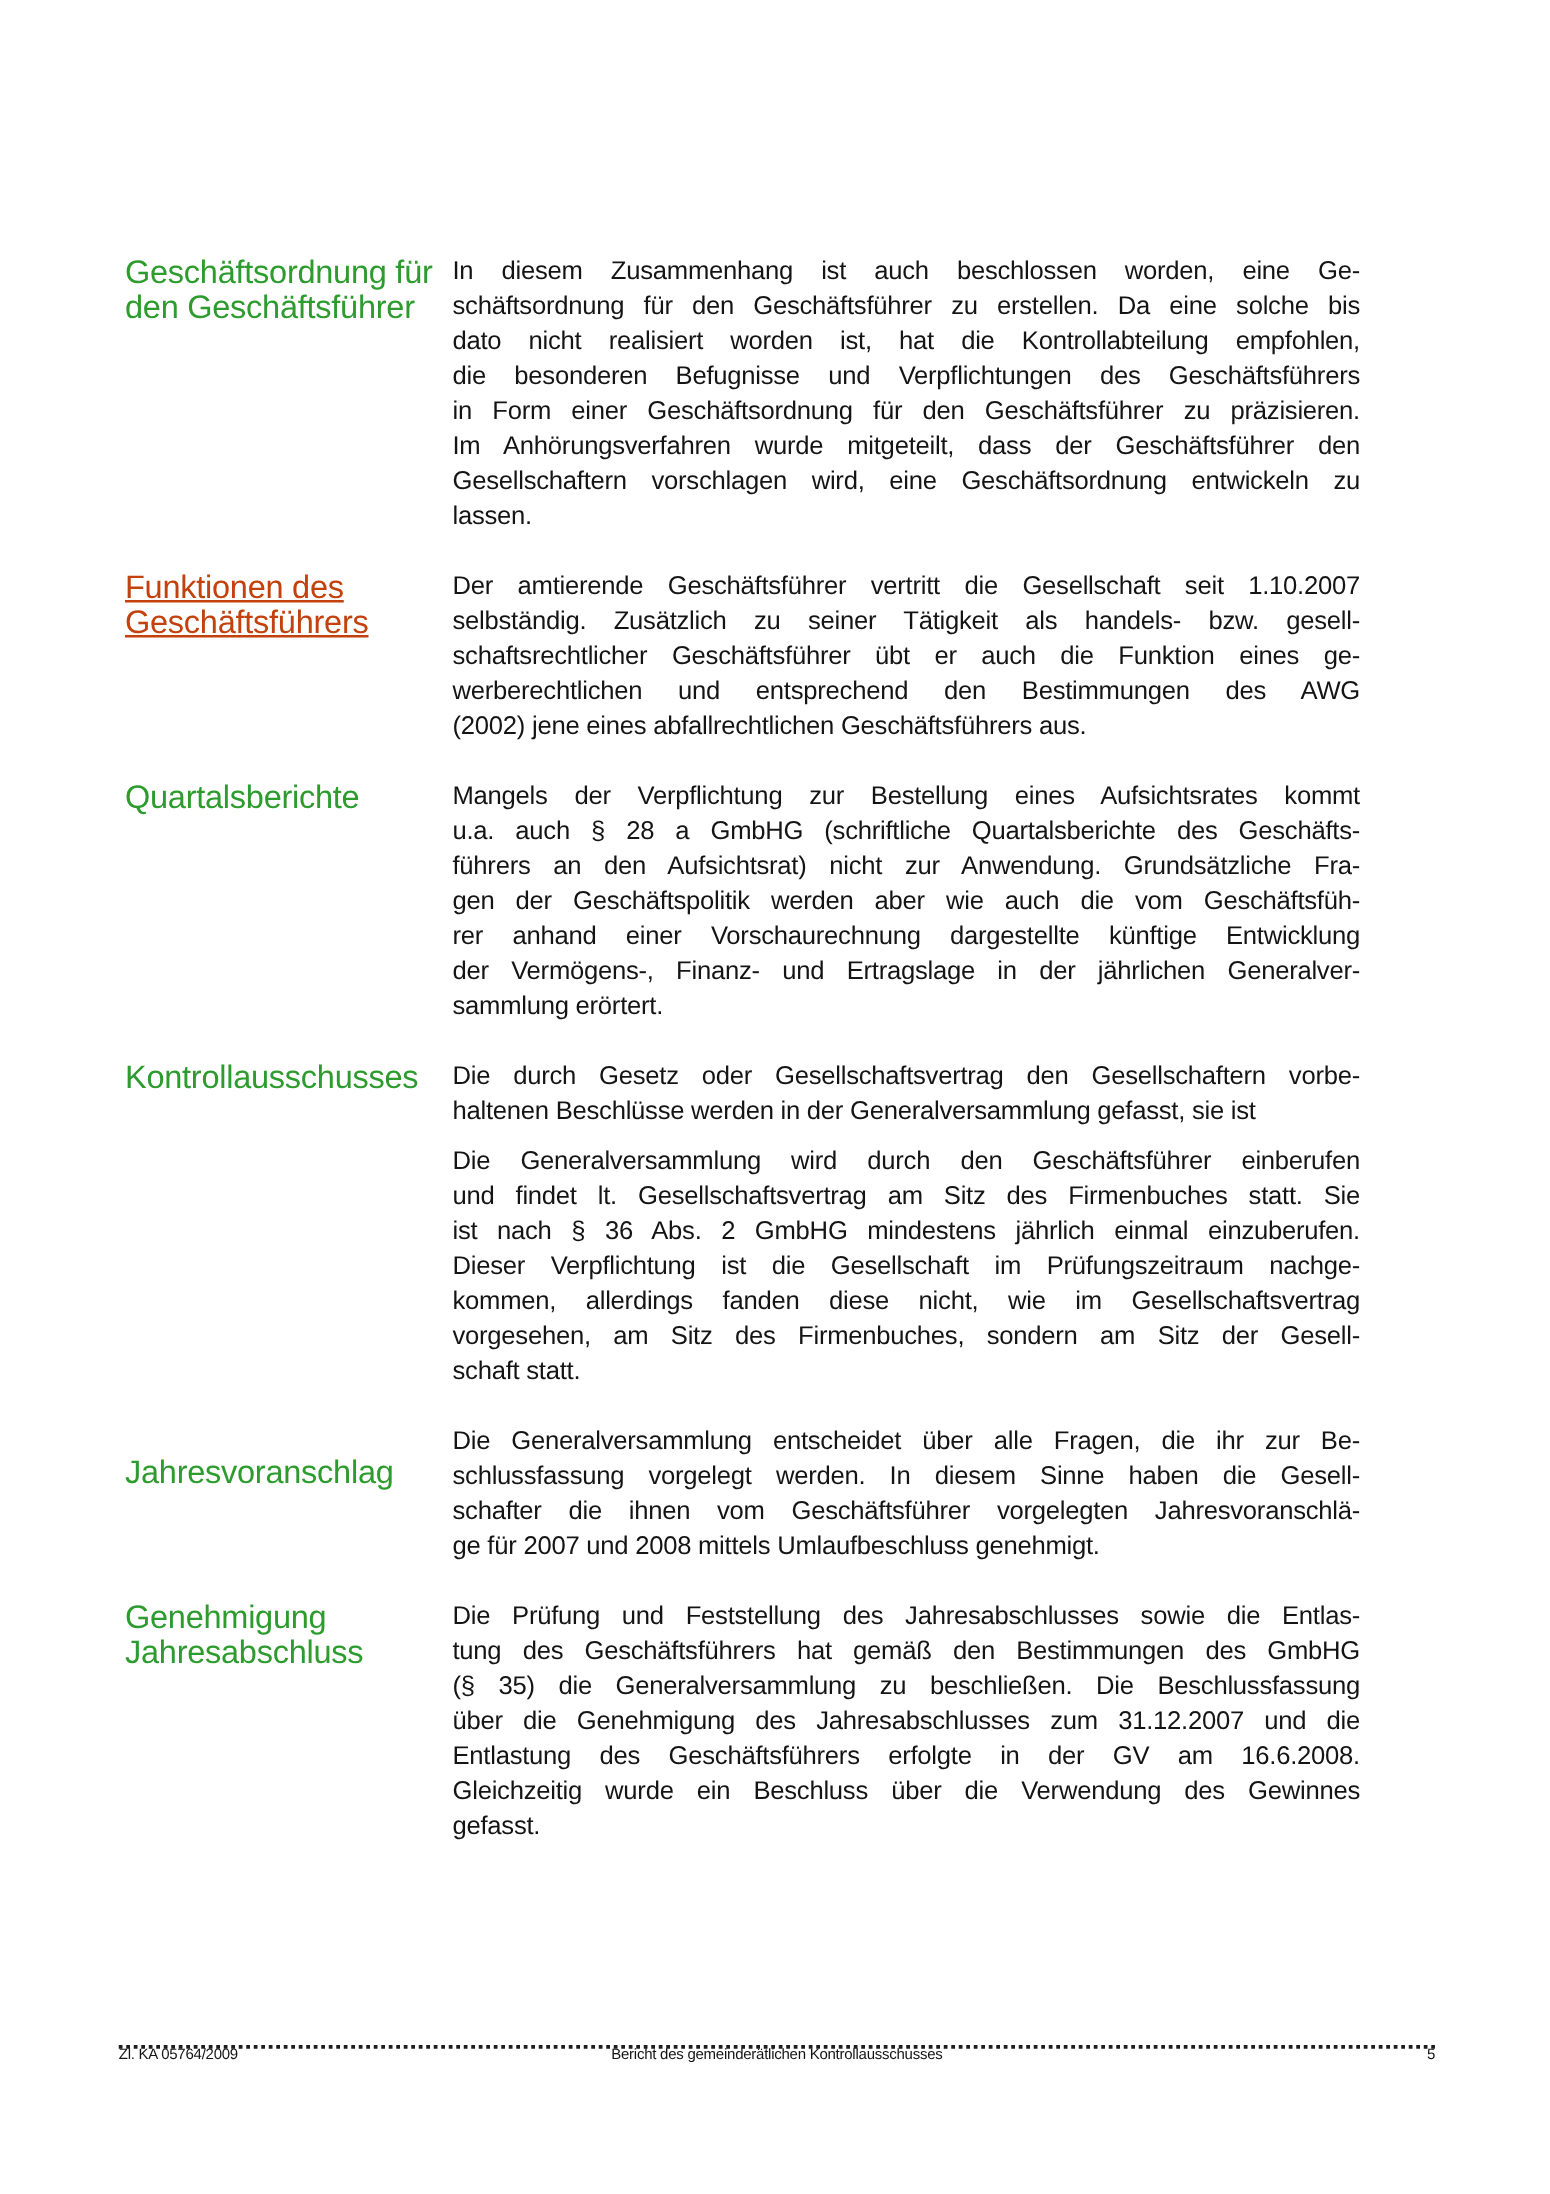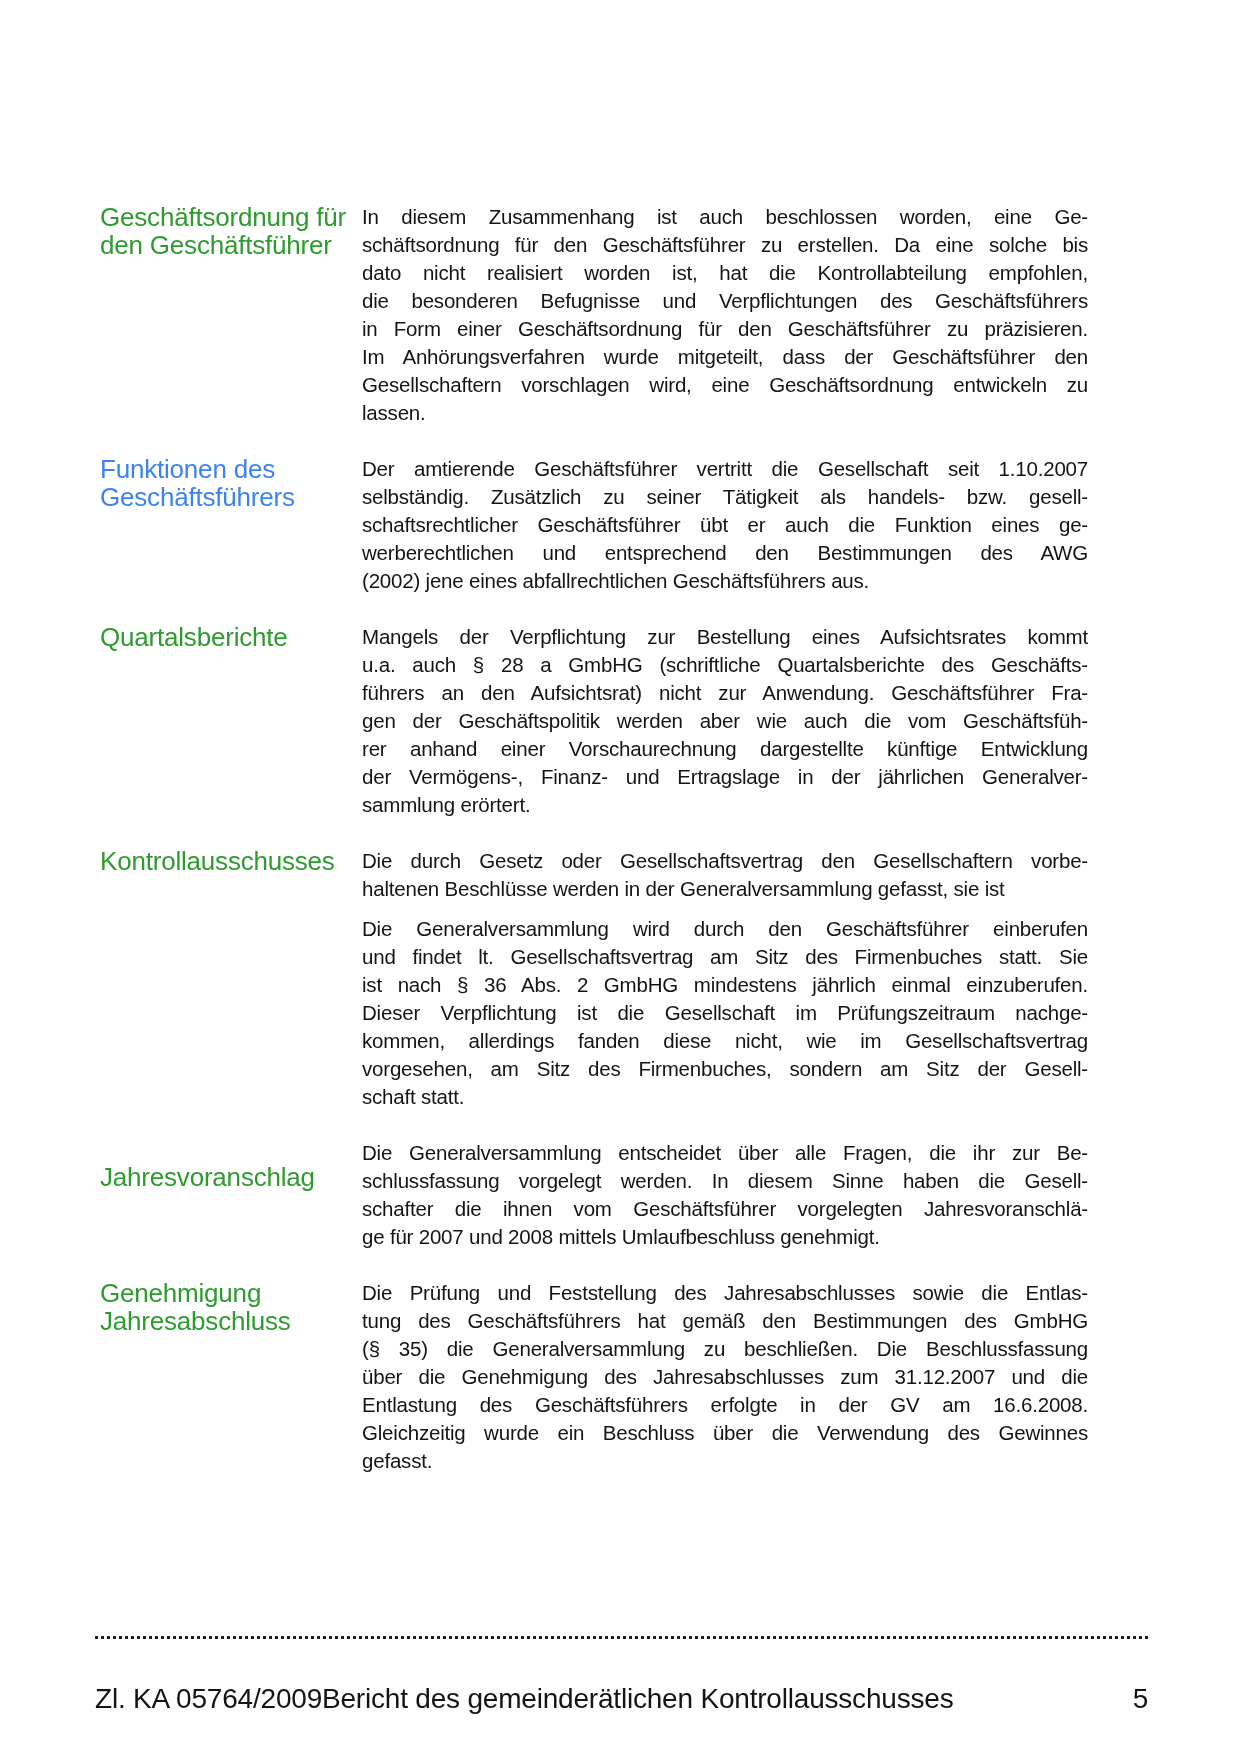--- a/index.html
+++ b/index.html
@@ -59,24 +59,24 @@
     left: 95px;
     width: 1053px;
     top: 1636px;
     border-top: 3px dotted #1d1d1d;
     height: 0;
   }
   .footer-row {
     position: absolute;
     left: 95px;
     width: 1053px;
-    top: 1686px;
+    top: 1630px;
     display: flex;
     align-items: baseline;
-    font-size: 28px;
+    font-size: 12px;
     line-height: 26px;
     letter-spacing: -0.2px;
     color: #141414;
   }
   .footer-left  { flex: 1 1 0; text-align: left;   white-space: nowrap; }
   .footer-center{ flex: 2 1 0; text-align: center; white-space: nowrap; }
   .footer-right { flex: 1 1 0; text-align: right;  white-space: nowrap; }
 </style>
 </head>
 <body style="color: rgb(20, 20, 20); background: rgb(255, 255, 255);">
@@ -95,21 +95,21 @@
           <div class="text-line">die besonderen Befugnisse und Verpflichtungen des Geschäftsführers</div>
           <div class="text-line">in Form einer Geschäftsordnung für den Geschäftsführer zu präzisieren.</div>
           <div class="text-line">Im Anhörungsverfahren wurde mitgeteilt, dass der Geschäftsführer den</div>
           <div class="text-line">Gesellschaftern vorschlagen wird, eine Geschäftsordnung entwickeln zu</div>
           <div class="text-line">lassen.</div>
         </div>
       </div>
   </section>
 
   <section class="section">
-    <div class="section-heading" style="color: #3b82f6;">
+    <div class="section-heading" style="color: #c2410c; text-decoration: underline;">
         <div class="heading-line">Funktionen des</div>
         <div class="heading-line">Geschäftsführers</div>
       </div>
     <div class="section-body">
         <div class="para">
           <div class="text-line">Der amtierende Geschäftsführer vertritt die Gesellschaft seit 1.10.2007</div>
           <div class="text-line">selbständig. Zusätzlich zu seiner Tätigkeit als handels- bzw. gesell-</div>
           <div class="text-line">schaftsrechtlicher Geschäftsführer übt er auch die Funktion eines ge-</div>
           <div class="text-line">werberechtlichen und entsprechend den Bestimmungen des AWG</div>
           <div class="text-line">(2002) jene eines abfallrechtlichen Geschäftsführers aus.</div>
@@ -118,21 +118,21 @@
   </section>
 
   <section class="section">
     <div class="section-heading" style="color: rgb(46, 155, 46);">
         <div class="heading-line">Quartalsberichte</div>
       </div>
     <div class="section-body">
         <div class="para">
           <div class="text-line">Mangels der Verpflichtung zur Bestellung eines Aufsichtsrates kommt</div>
           <div class="text-line">u.a. auch § 28 a GmbHG (schriftliche Quartalsberichte des Geschäfts-</div>
-          <div class="text-line">führers an den Aufsichtsrat) nicht zur Anwendung. Geschäftsführer Fra-</div>
+          <div class="text-line">führers an den Aufsichtsrat) nicht zur Anwendung. Grundsätzliche Fra-</div>
           <div class="text-line">gen der Geschäftspolitik werden aber wie auch die vom Geschäftsfüh-</div>
           <div class="text-line">rer anhand einer Vorschaurechnung dargestellte künftige Entwicklung</div>
           <div class="text-line">der Vermögens-, Finanz- und Ertragslage in der jährlichen Generalver-</div>
           <div class="text-line">sammlung erörtert.</div>
         </div>
       </div>
   </section>
 
   <section class="section">
     <div class="section-heading" style="color: rgb(46, 155, 46);">

